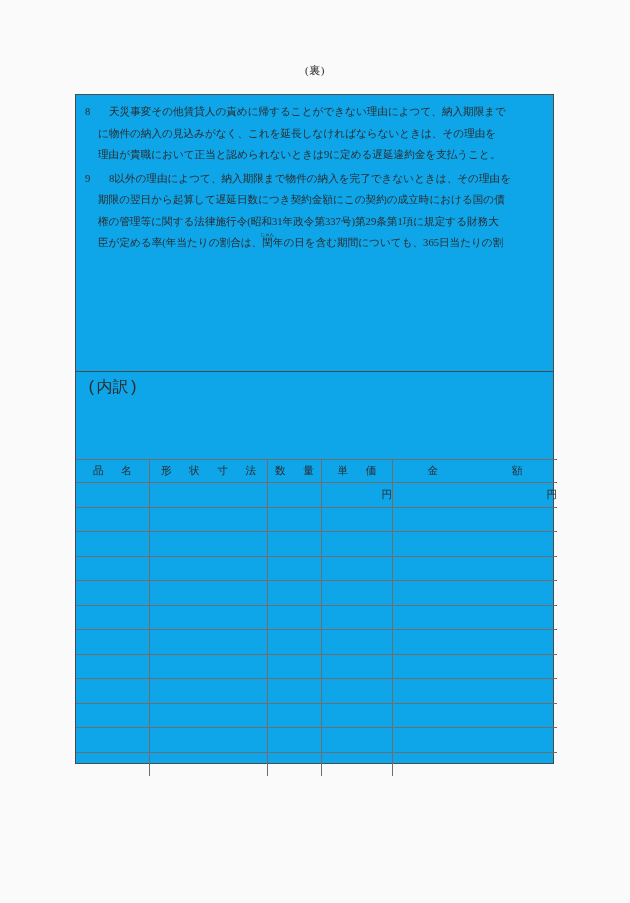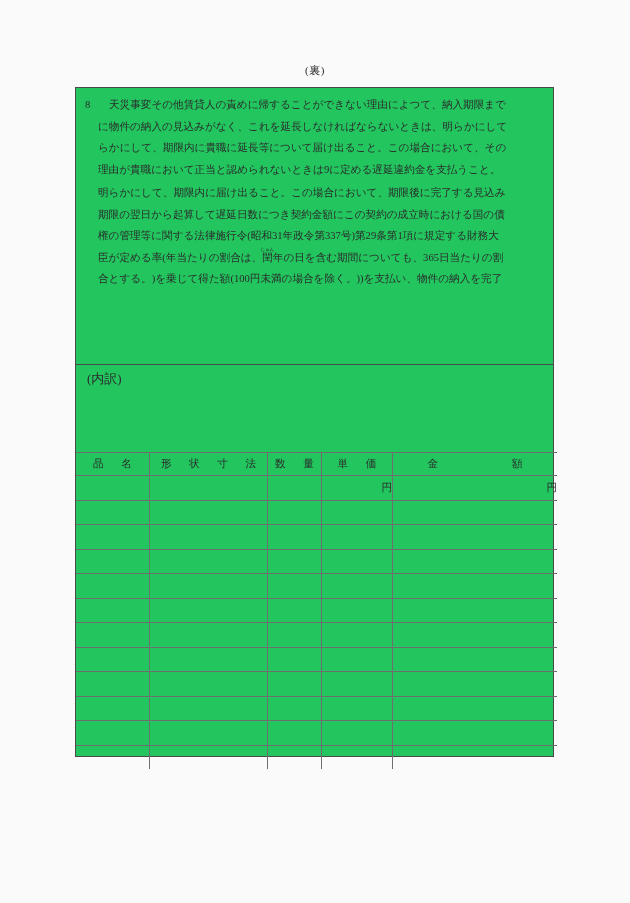--- a/index.html
+++ b/index.html
@@ -25,26 +25,26 @@
     width: 630px;
     text-align: center;
     font-size: 11px;
     letter-spacing: 0.5px;
   }
 
   
   .doc-frame {
     position: absolute;
     left: 75px;
-    top: 87px;
+    top: 94px;
     width: 479px;
     height: 670px;
     border: 1px solid #4a4a4a;
     box-sizing: border-box;
-    background: #22c55e;
+    background: #0ea5e9;
   }
 
   
   .clauses {
     padding: 6px 9px 0 9px;
   }
   .clause {
     display: block;
     margin-bottom: 2px;
   }
@@ -85,22 +85,23 @@
   .breakdown {
     position: absolute;
     left: 0;
     top: 276px;
     width: 477px;
     height: 88px;
     border-top: 1px solid #4a4a4a;
     box-sizing: border-box;
   }
   .breakdown-label {
-    font-size: 13px;
+    font-size: 16px;
     padding: 5px 0 0 11px;
+    font-family: Liberation Mono, monospace;
   }
 
   
   .items-table {
     position: absolute;
     left: 0;
     top: 364px;
     width: 477px;
     border-collapse: collapse;
     table-layout: fixed;
@@ -154,45 +155,39 @@
 
 <div class="doc-frame">
 
   <div class="clauses">
 
     <div class="clause">
       <div class="clause-line first">
         <span class="clause-num">8</span><span class="gap-w"></span><span>天災事変その他賃貸人の責めに帰することができない理由によつて、納入期限まで</span>
       </div>
       <div class="clause-line cont">
-        <span>に物件の納入の見込みがなく、これを延長しなければならないときは、明らかにして</span>
-      </div>
-      <div class="clause-line cont">
-        <span>らかにして、期限内に貴職に延長等について届け出ること。この場合において、その</span>
+        <span>に物件の納入の見込みがなく、これを延長しなければならないときは、その理由を</span>
       </div>
       <div class="clause-line cont">
         <span>理由が貴職において正当と認められないときは9に定める遅延違約金を支払うこと。</span>
       </div>
     </div>
 
     <div class="clause">
-      <div class="clause-line cont">
-        <span>明らかにして、期限内に届け出ること。この場合において、期限後に完了する見込み</span>
+      <div class="clause-line first">
+        <span class="clause-num">9</span><span class="gap-w"></span><span>8以外の理由によつて、納入期限まで物件の納入を完了できないときは、その理由を</span>
       </div>
       <div class="clause-line cont">
         <span>期限の翌日から起算して遅延日数につき契約金額にこの契約の成立時における国の債</span>
       </div>
       <div class="clause-line cont">
         <span>権の管理等に関する法律施行令(昭和31年政令第337号)第29条第1項に規定する財務大</span>
       </div>
       <div class="clause-line cont">
         <span>臣が定める率(年当たりの割合は、</span><ruby><span>閏</span><rt>じゅん</rt></ruby><span>年の日を含む期間についても、365日当たりの割</span>
-      </div>
-      <div class="clause-line cont">
-        <span>合とする。)を乗じて得た額(100円未満の場合を除く。))を支払い、物件の納入を完了</span>
       </div>
     </div>
 
   </div>
 
   <div class="breakdown">
     <div class="breakdown-label">(内訳)</div>
   </div>
 
   <table class="items-table">

